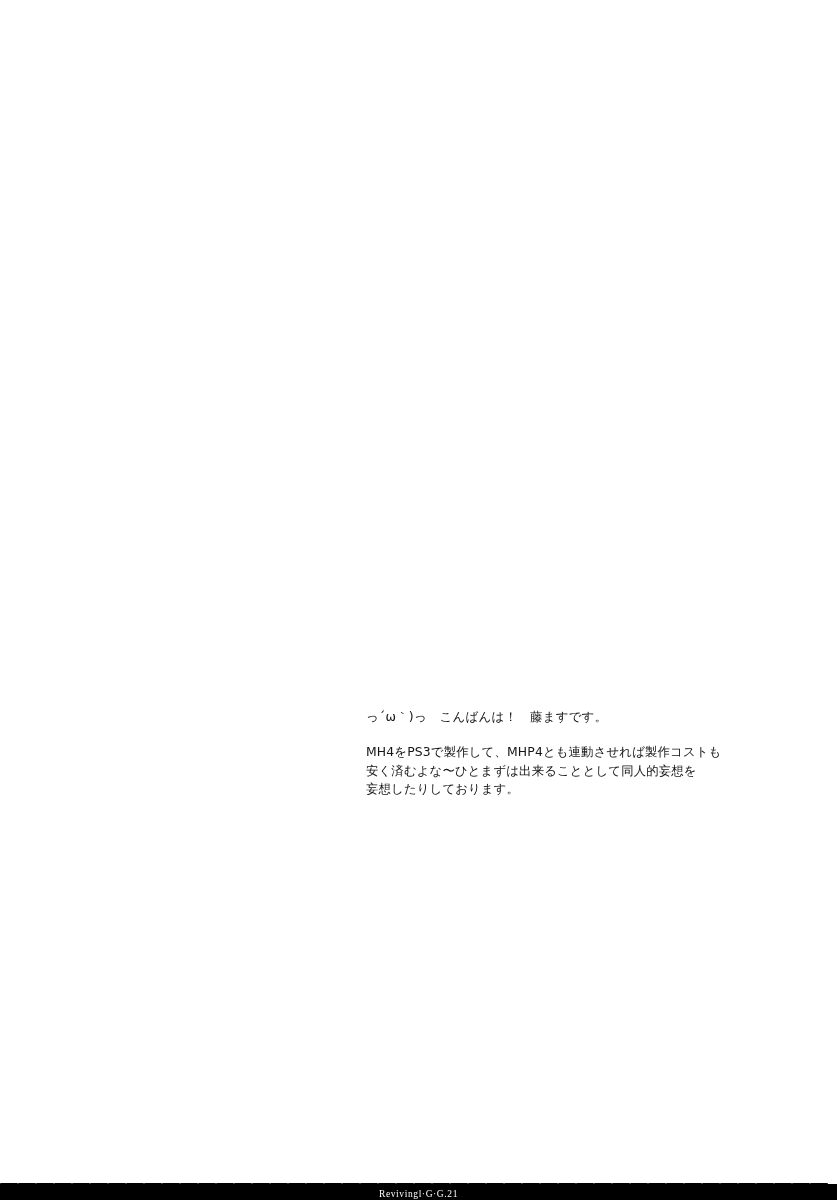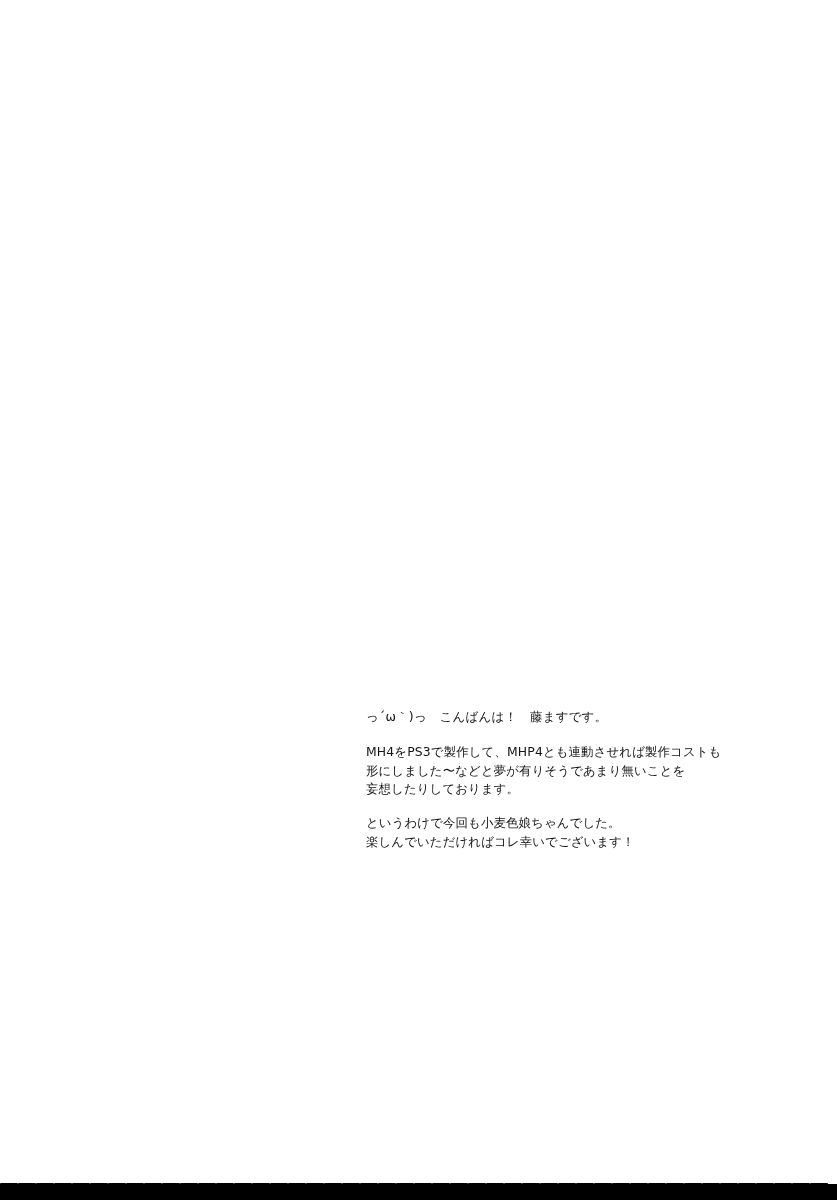--- a/index.html
+++ b/index.html
@@ -104,24 +104,22 @@
   }
 </style>
 </head>
 <body>
 
 <div class="page">
 
   <div class="afterword">
     <p class="greeting">っ´ω｀)っ　こんばんは！　藤ますです。</p>
     <p class="para">MH4をPS3で製作して、MHP4とも連動させれば製作コストも
-形にしました〜などと夢が有りそうであまり無いことを
+安く済むよな〜ひとまずは出来ることとして同人的妄想を
 妄想したりしております。</p>
-    <p class="para">というわけで今回も小麦色娘ちゃんでした。
-楽しんでいただければコレ幸いでございます！</p>
   </div>
 
   <div class="footer-band">
     <div class="tri-base"></div>
     <div class="tri-row" id="tri-row">
         <div class="tri" style="background: rgb(0, 0, 0);"></div>
         <div class="tri" style="background: rgb(0, 0, 0);"></div>
         <div class="tri" style="background: rgb(0, 0, 0);"></div>
         <div class="tri" style="background: rgb(0, 0, 0);"></div>
         <div class="tri" style="background: rgb(0, 0, 0);"></div>
@@ -160,15 +158,16 @@
         <div class="tri" style="background: rgb(0, 0, 0);"></div>
         <div class="tri" style="background: rgb(0, 0, 0);"></div>
         <div class="tri" style="background: rgb(0, 0, 0);"></div>
         <div class="tri" style="background: rgb(0, 0, 0);"></div>
         <div class="tri" style="background: rgb(0, 0, 0);"></div>
         <div class="tri" style="background: rgb(0, 0, 0);"></div>
         <div class="tri" style="background: rgb(0, 0, 0);"></div>
         <div class="tri" style="background: rgb(0, 0, 0);"></div>
         <div class="tri" style="background: rgb(0, 0, 0);"></div>
       </div>
+    <div class="footer-label">Revivingl·G·G.21</div>
   </div>
 
 </div>
 
 </body></html>

